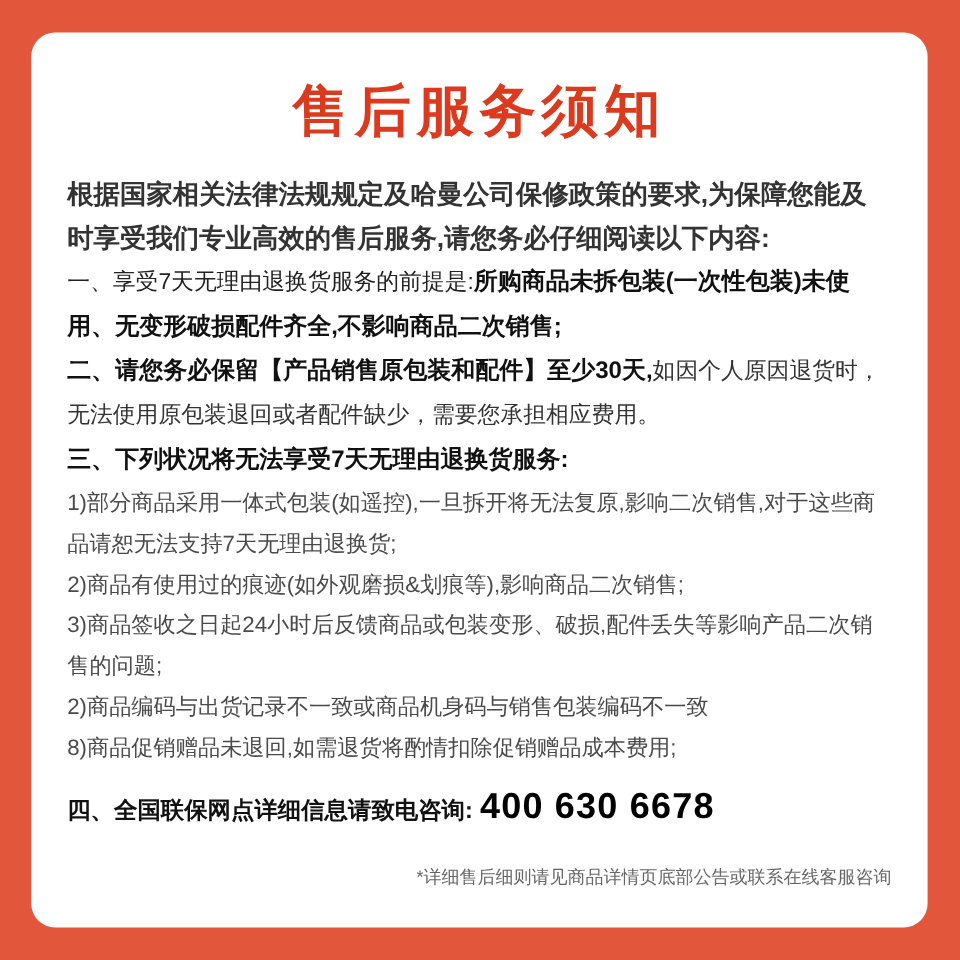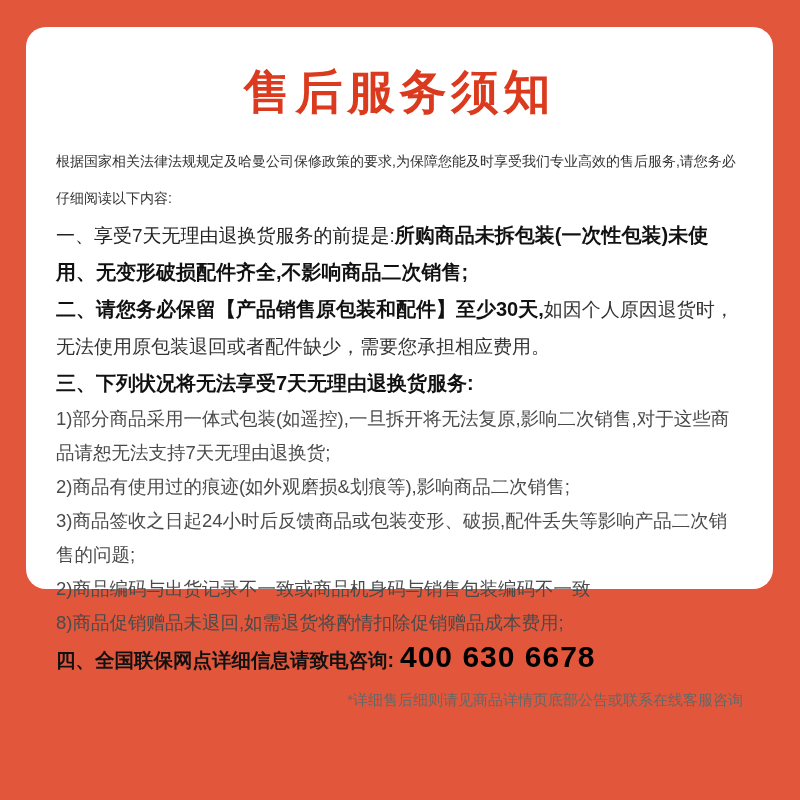--- a/index.html
+++ b/index.html
@@ -14,38 +14,39 @@
   html,body{width:800px;height:800px;}
   body{
     font-family:"Liberation Sans","DejaVu Sans",sans-serif;
     background:var(--frame);
     position:relative;
     overflow:hidden;
   }
   .card{
     position:absolute;
     left:26px;top:27px;
-    width:747px;height:562px;
+    width:747px;height:746px;
     background:#ffffff;
     border-radius:20px;
     padding:38px 30px 0 30px;
   }
   h1.title{
     text-align:center;
     color:var(--title);
     font-size:47px;
     font-weight:900;
     letter-spacing:5px;
     line-height:54px;
   }
   .intro{
     margin-top:24px;
-    font-size:14px;
+    font-size:22px;
     line-height:37px;
     color:var(--dark);
+    font-weight:bold;
   }
   .item{
     font-size:19px;
     line-height:37px;
     color:var(--dark);
   }
   .item .lead{
     font-weight:500;
     color:#222222;
   }
@@ -58,21 +59,21 @@
     font-weight:400;
     color:var(--dark);
   }
   .sub{
     font-size:18.5px;
     line-height:34px;
     color:var(--gray);
   }
   .hotline{
     margin-top:5px;
-    line-height:24px;
+    line-height:56px;
   }
   .hotline .hl-label{
     font-size:19.5px;
     font-weight:600;
     color:var(--emph);
   }
   .hotline .hl-number{
     font-size:30px;
     font-weight:800;
     color:#000000;

